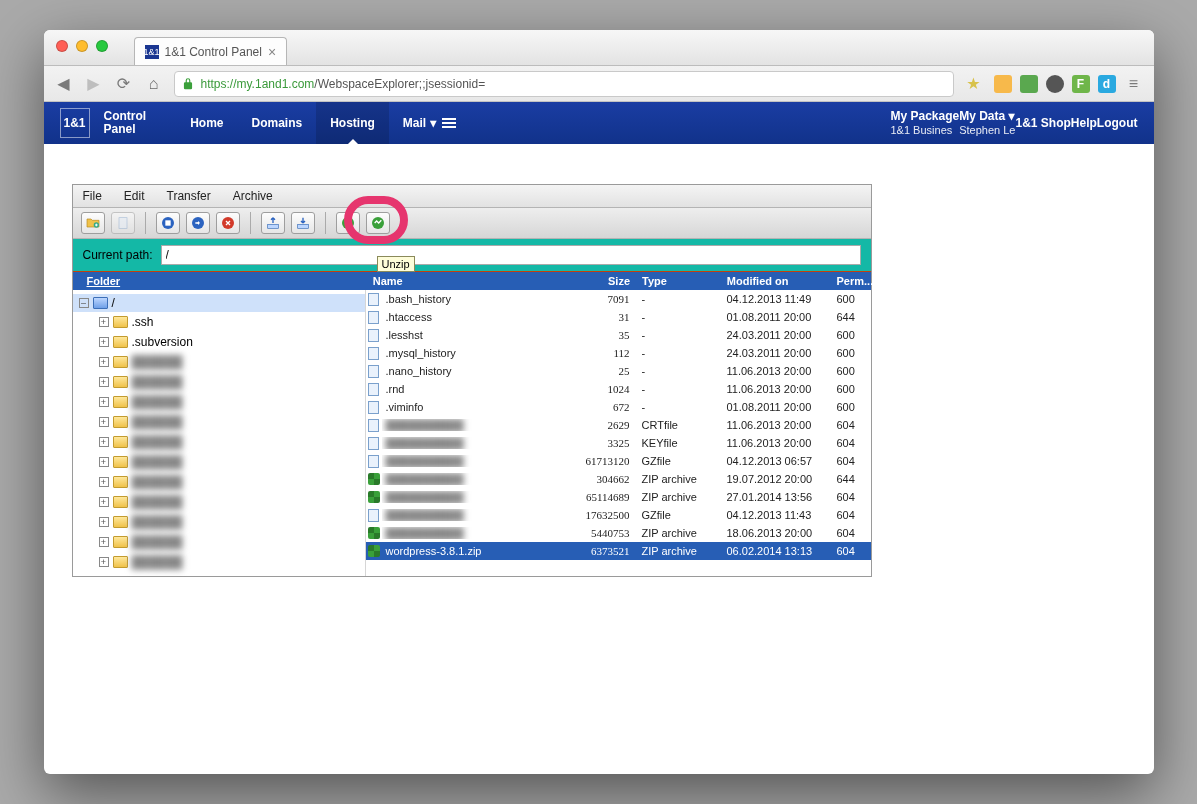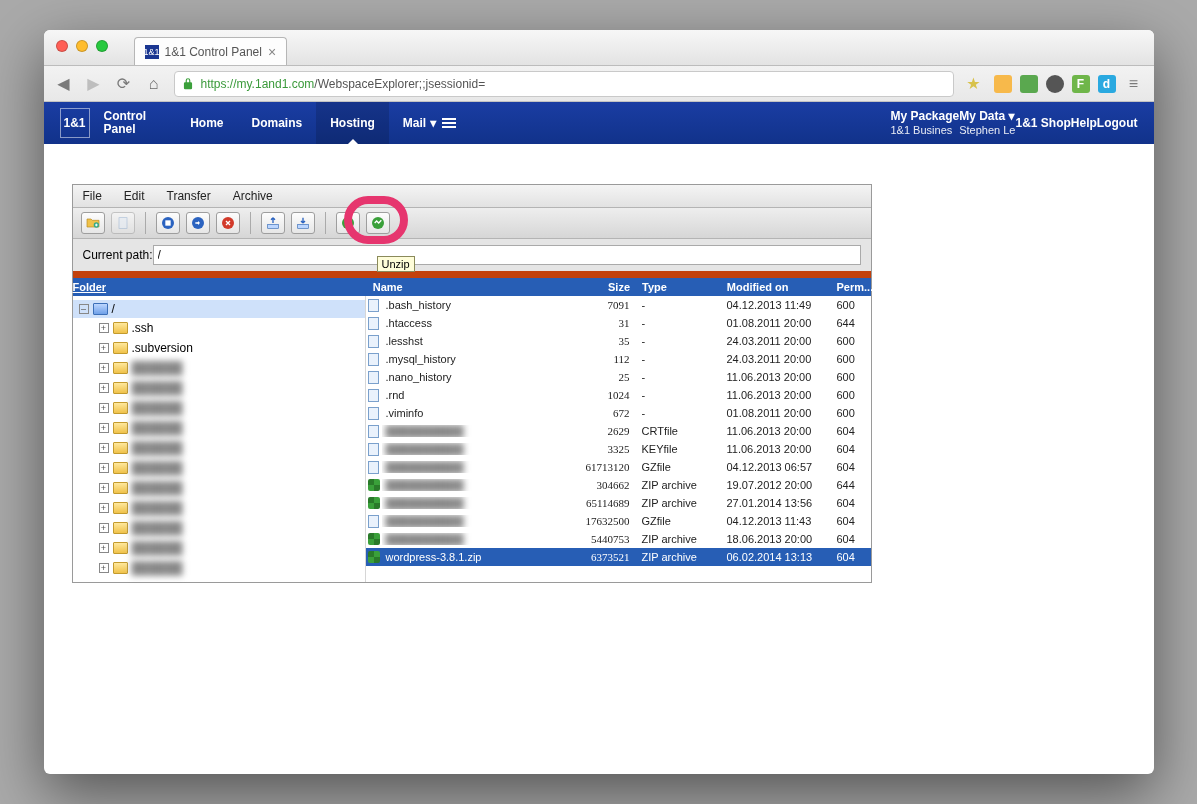--- a/index.html
+++ b/index.html
@@ -47,25 +47,25 @@
   .menubar { background: linear-gradient(#f4f4f4,#e2e2e2); border-bottom:1px solid #b4b4b4; padding: 4px 10px; display:flex; gap:22px; font-size:12px; color:#222; }
   .menubar span { cursor:pointer; }
 
   .toolbar { background: linear-gradient(#eeeeee,#d6d6d6); border-bottom:1px solid #b4b4b4; padding: 4px 8px; display:flex; gap:6px; align-items:center; position:relative; }
   .tbtn { width:24px; height:22px; background: linear-gradient(#fdfdfd,#e6e6e6); border:1px solid #9e9e9e; border-radius:3px; display:flex; align-items:center; justify-content:center; cursor:pointer; position:relative; }
   .tbtn svg { width:16px; height:16px; }
   .tsep { width:1px; height:22px; background:#aaa; margin:0 4px; }
   .highlight-ring { position:absolute; width:64px; height:48px; border:8px solid #e6356e; border-radius:28px; top:-12px; left:271px; z-index:5; pointer-events:none; }
   .tooltip { position:absolute; top:48px; left:304px; background:#fefdd9; border:1px solid #8a8a5a; padding:1px 4px; font-size:11px; z-index:6; }
 
-  .pathrow { background:#e5e5e5; border-bottom:7px solid #c2410c; padding:6px 10px; display:flex; align-items:center; }
+  .pathrow { background:#14b8a6; border-bottom:1px solid #c2410c; padding:6px 10px; display:flex; align-items:center; gap:8px; }
   .pathrow input { flex:1; border:1px solid #aaa; padding:2px 4px; font-size:12px; }
 
   .cols-header { display:flex; background:#275eb5; color:#fff; font-size:11px; font-weight:bold; height:18px; align-items:center; }
-  .ch-folder { width:295px; padding-left:0;text-decoration:underline; }
+  .ch-folder { width:295px; padding-left:14px;text-decoration:underline; }
   .ch-name { width:200px; padding-left:6px; }
   .ch-size { width:70px; text-align:right; padding-right:6px; }
   .ch-type { width:85px; padding-left:6px; }
   .ch-mod { width:112px; padding-left:6px; }
   .ch-perm { width:38px; padding-left:4px; }
 
   .body-row { display:flex; }
   .tree { width:295px; border-right:1px solid #d6d6d6; padding:4px 0; background:#fff; min-height:270px; }
   .tree-root { padding-left:6px; display:flex; align-items:center; gap:4px; background:#cfe1fa; color:#000; height:18px; }
   .tree-item { display:flex; align-items:center; gap:4px; height:20px; padding-left:12px; }

